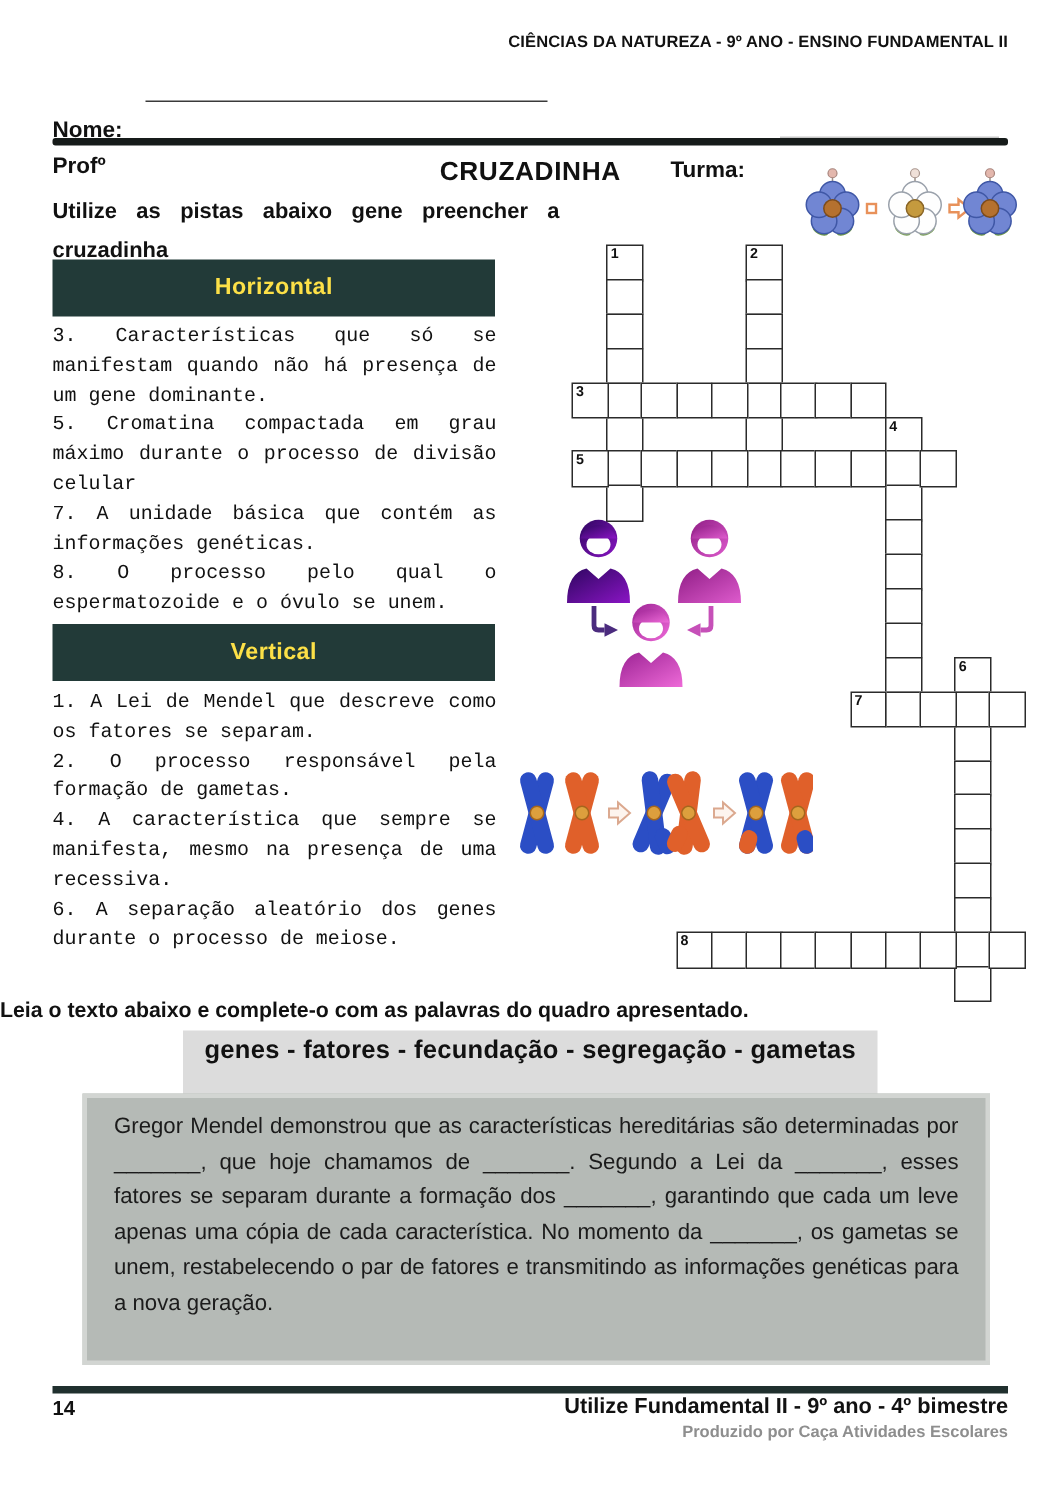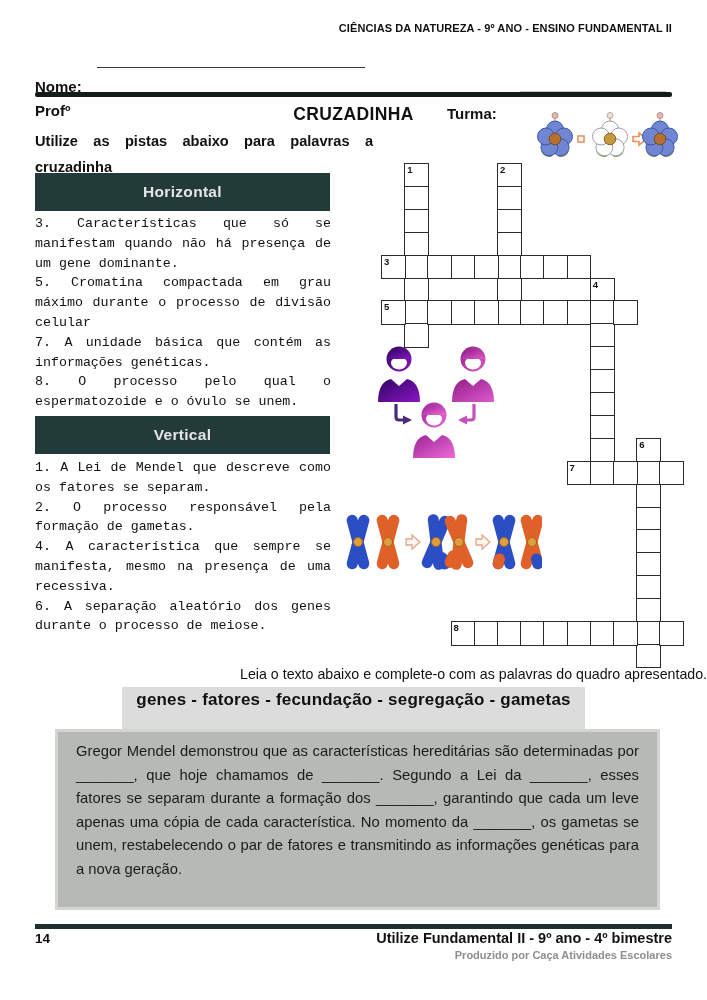--- a/index.html
+++ b/index.html
@@ -18,37 +18,37 @@
   .turma-line{position:absolute;top:91px;left:520px;width:146px;border-bottom:2.5px solid #c7c7c7;height:0;}
   .rule-top{position:absolute;top:92px;left:35px;width:637px;height:5px;background:#161b1a;border-radius:2px;}
 
   .title{position:absolute;top:104px;left:0;width:707px;text-align:center;
          font-size:17.5px;font-weight:bold;letter-spacing:.4px;}
   .instruction{position:absolute;top:128px;left:35px;width:338px;
                font-size:14.6px;font-weight:bold;line-height:26px;}
   .instruction .l1{text-align:justify;text-align-last:justify;}
 
   .clue-header{position:absolute;left:35px;width:295px;height:38px;background:#223a38;
-               color:#e5e5e5;font-weight:bold;font-size:15.5px;text-align:center;
+               color:#fde047;font-weight:bold;font-size:15.5px;text-align:center;
                line-height:38px;letter-spacing:.3px;}
   #hheader{top:173px;} #vheader{top:416px;}
   .clues{position:absolute;left:35px;width:296px;font-size:13.3px;line-height:19.8px;text-align:justify;font-family:Liberation Mono, monospace;}
   #hclues{top:214px;} #vclues{top:458px;}
   .clues p{margin:0;}
 
   #crossword{position:absolute;top:0;left:0;width:707px;height:1000px;pointer-events:none;}
   .cw-cell{position:absolute;box-sizing:border-box;border:1.6px solid #2b2b2b;background:#fff;pointer-events:auto;}
   .cw-num{position:absolute;top:0;left:2px;font-size:9.5px;font-weight:bold;color:#111;}
 
   #flowers{position:absolute;top:110px;left:527px;}
   #family{position:absolute;top:342px;left:372px;}
   #chromosomes{position:absolute;top:502px;left:338px;}
 
-  .bottom-instruction{position:absolute;top:666px;left:0;width:707px;text-align:right;
-                      font-weight:normal;font-size:14.2px;}
+  .bottom-instruction{position:absolute;top:666px;left:0;width:707px;text-align:left;
+                      font-weight:bold;font-size:14.2px;}
   .word-bank-wrap{position:absolute;top:687px;left:0;width:707px;text-align:center;}
   .word-bank{display:inline-block;background:#dcdcdc;padding:3px 14px 20px;
              font-size:17px;font-weight:bold;letter-spacing:.2px;}
   .gray-box{position:absolute;top:729px;left:55px;width:605px;height:181px;background:#b5bab6;
             border:3px solid #d2d5d2;box-sizing:border-box;padding:8px 18px 0 18px;}
   .gray-box p{margin:0;font-size:14.8px;line-height:23.6px;text-align:justify;color:#1b1b1b;}
 
   .rule-footer{position:absolute;top:924px;left:35px;width:637px;height:4.5px;background:#20302e;}
   .page-num{position:absolute;top:931px;left:35px;font-weight:bold;font-size:13.5px;}
   .footer-right{position:absolute;top:930px;left:272px;width:400px;text-align:right;
@@ -66,21 +66,21 @@
   <div class="nome field">Nome:</div>
   <div class="nome-line"></div>
   <div class="prof field">Profº</div>
   <div class="turma field">Turma:</div>
   <div class="turma-line"></div>
   <div class="rule-top"></div>
 
   <div class="title">CRUZADINHA</div>
 
   <div class="instruction">
-    <div class="l1">Utilize as pistas abaixo para palavras a cruzadinha</div>
+    <div class="l1">Utilize as pistas abaixo gene preencher a cruzadinha</div>
     <div class="l2">relacionada a Hereditariedade</div>
   </div>
 
   <svg id="flowers" width="160" height="56" viewBox="0 0 160 56">
     <defs>
       <g id="flowerBlue">
         <line x1="0" y1="-14" x2="0" y2="-21" stroke="#9b8f86" stroke-width="1"></line>
         <circle cx="0" cy="-23.5" r="3" fill="#e3b7ad" stroke="#a8857d" stroke-width="0.8"></circle>
         <ellipse cx="-8" cy="14" rx="6" ry="3.4" fill="#6f9a42" transform="rotate(28 -8 14)"></ellipse>
         <ellipse cx="8" cy="14" rx="6" ry="3.4" fill="#6f9a42" transform="rotate(-28 8 14)"></ellipse>

